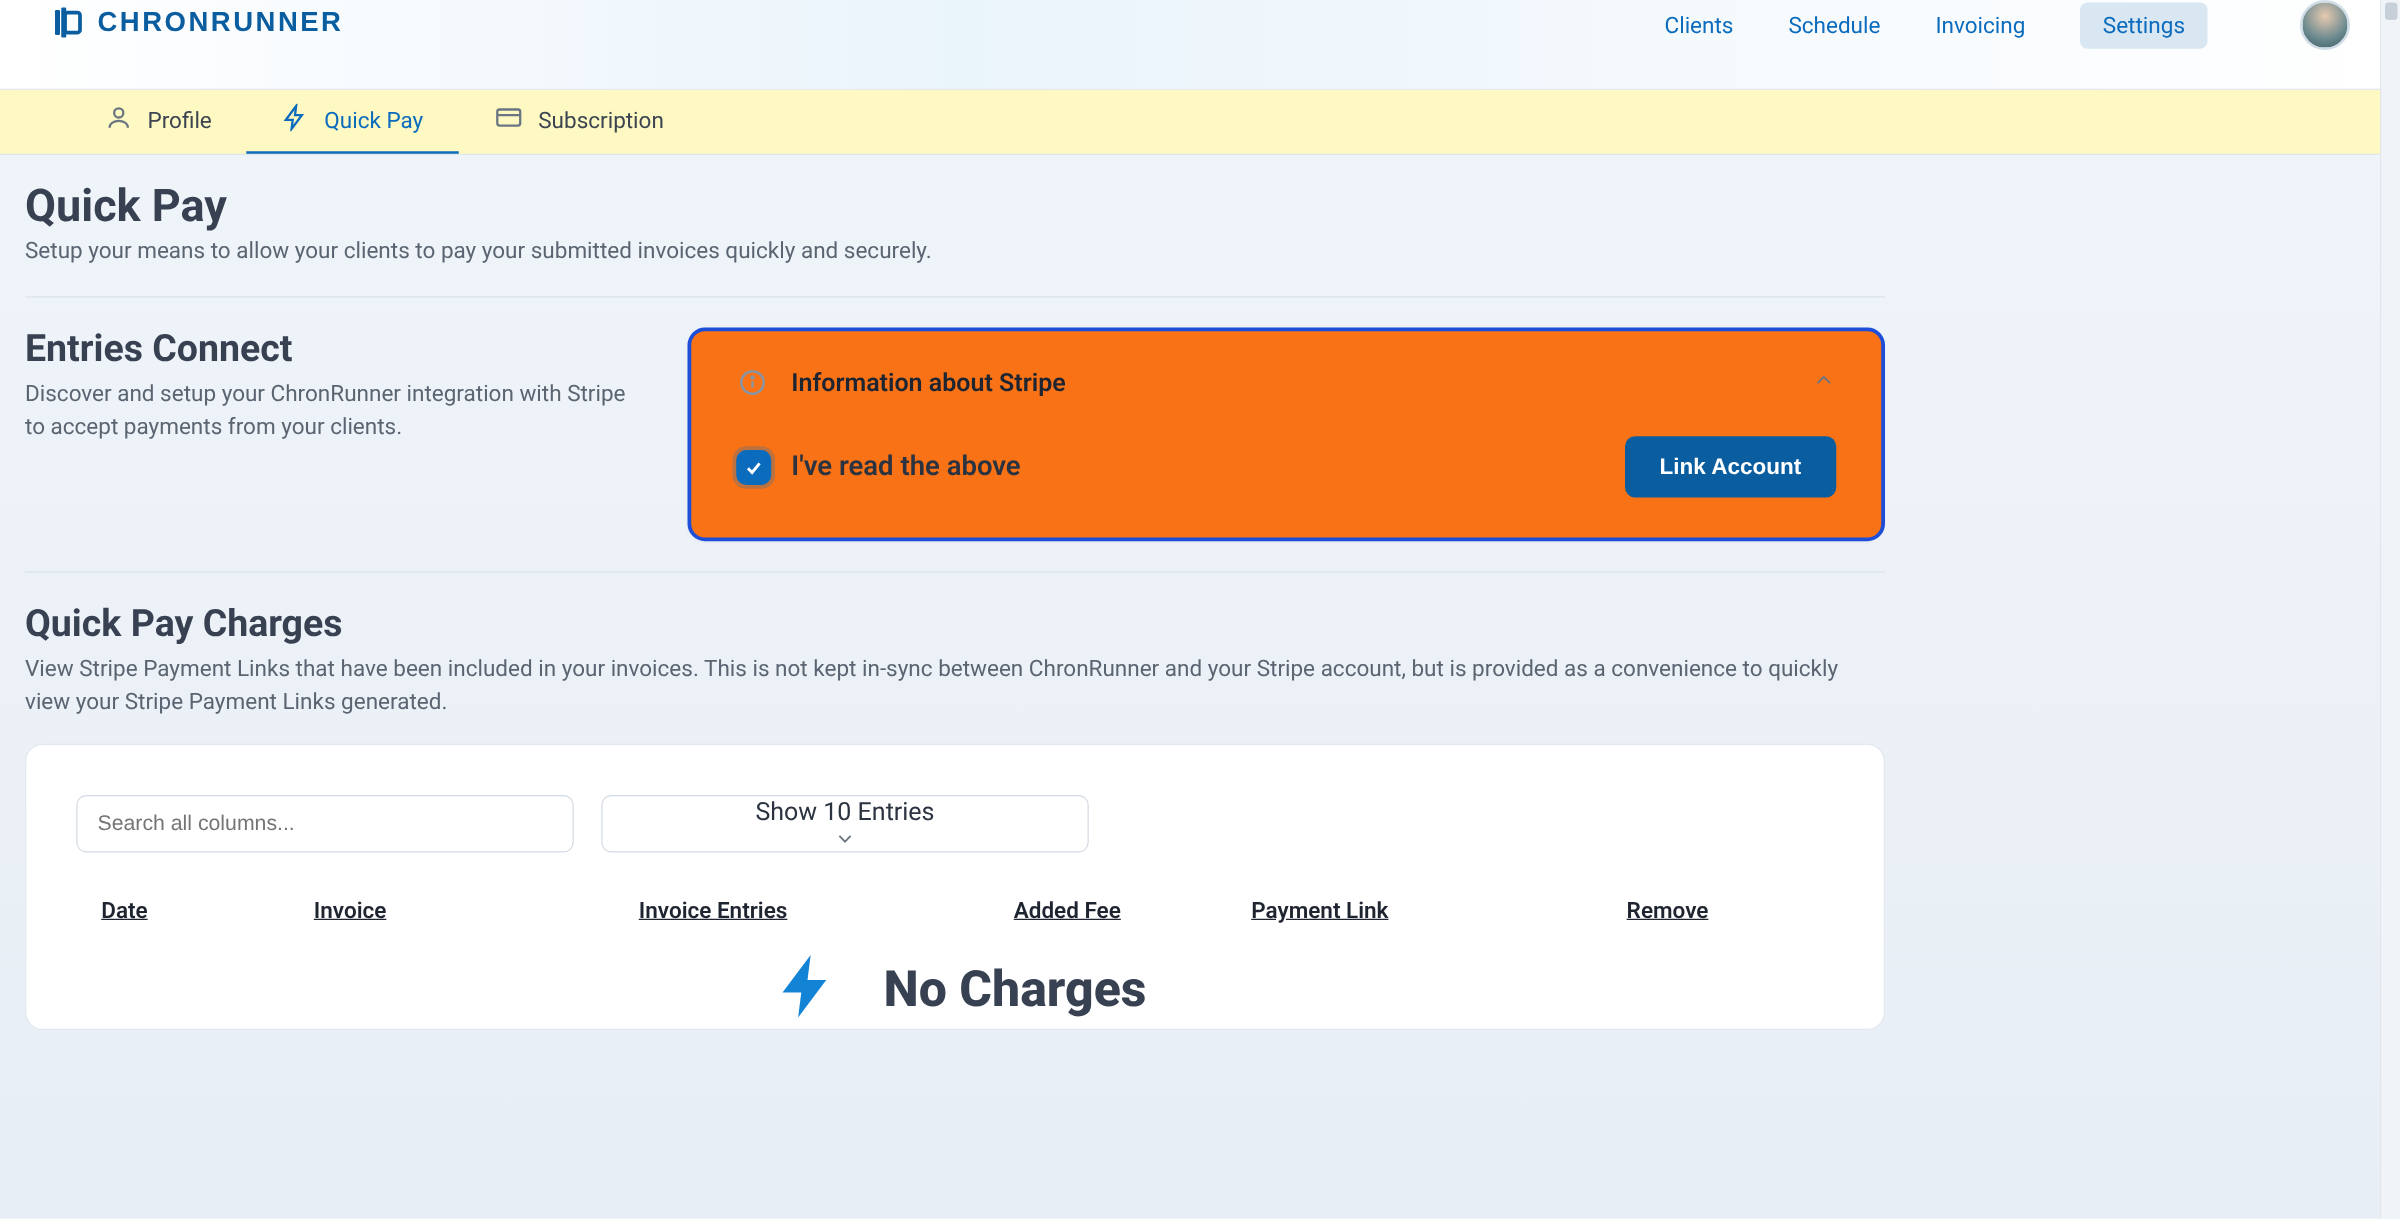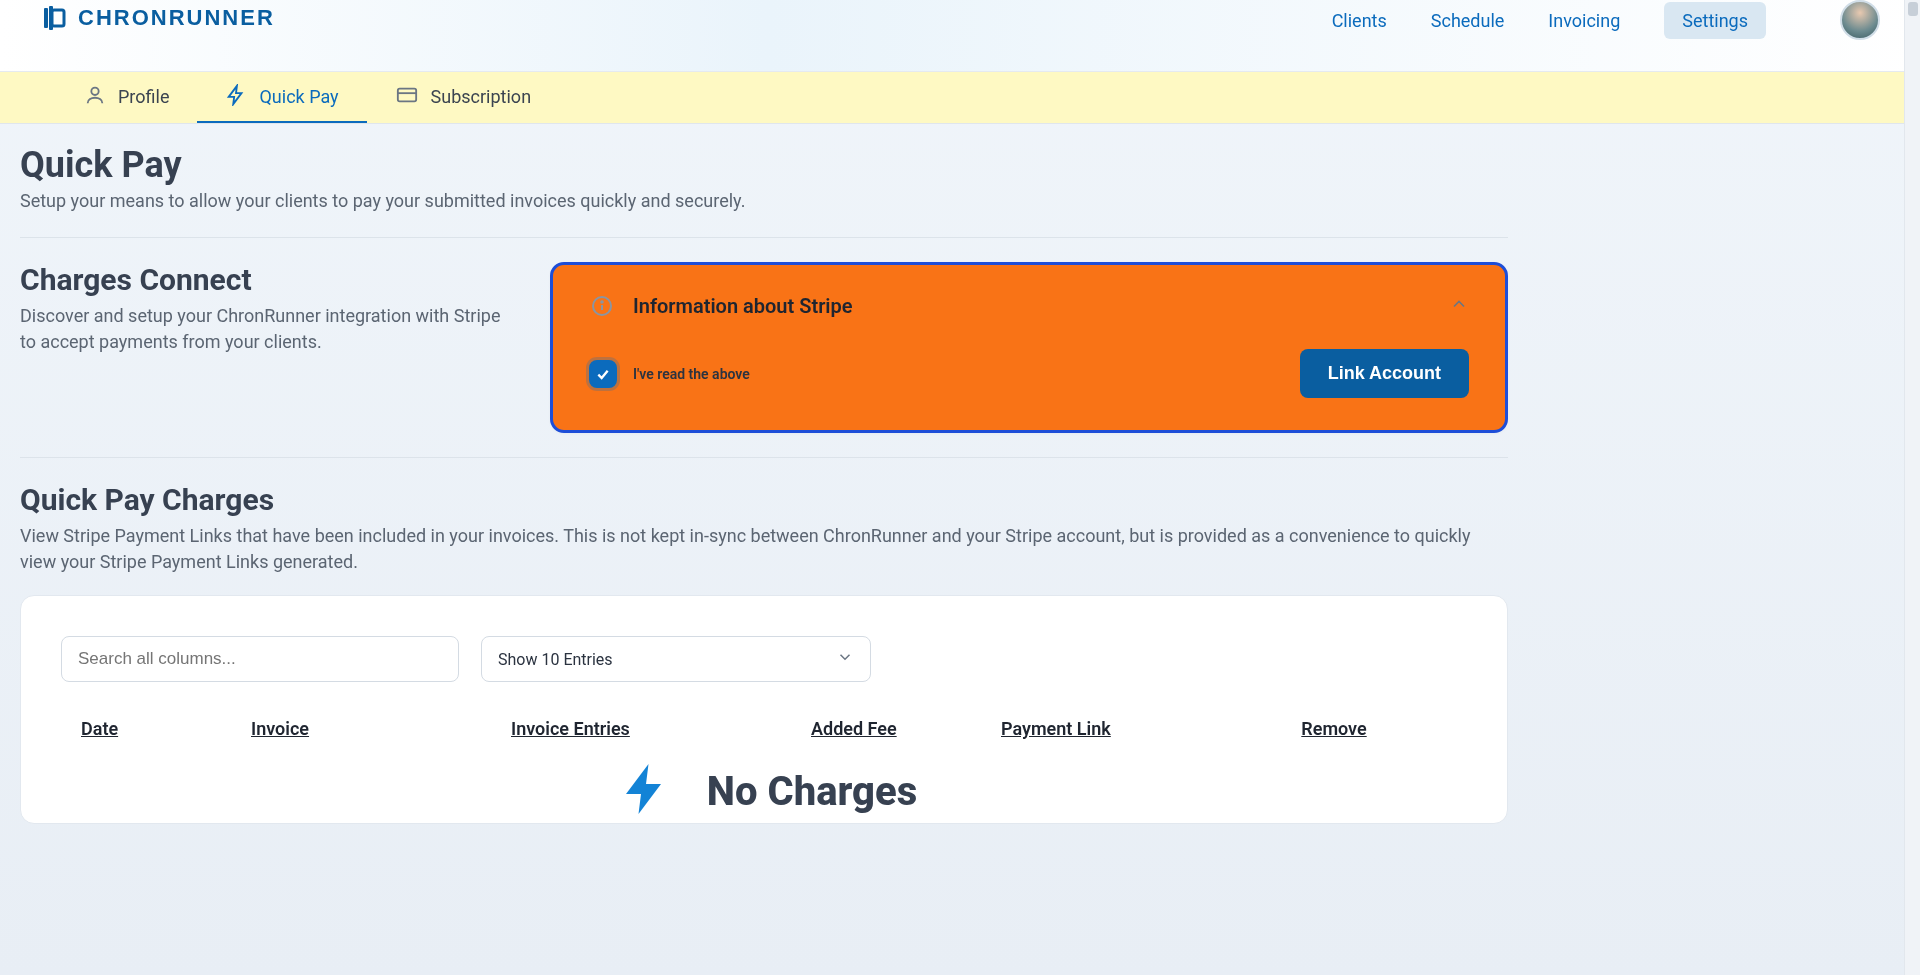--- a/index.html
+++ b/index.html
@@ -178,21 +178,21 @@
     border: 3px solid #0b6bbd;
     border-radius: 8px;
     background: #0b6bbd;
     display: inline-flex;
     align-items: center;
     justify-content: center;
     color: #fff;
     box-shadow: 0 0 0 3px rgba(11,107,189,0.25);
   }
   .ack-label {
-    font-size: 14px;
+    font-size: 22px;
     font-weight: 600;
     color: #2b3340;
   }
   .link-btn {
     background: #0a5ea0;
     color: #fff;
     font-size: 18px;
     font-weight: 600;
     border: none;
     border-radius: 8px;
@@ -225,27 +225,28 @@
   .select-wrap {
     position: relative;
     width: 390px;
   }
   .select-input {
     width: 100%;
     height: 46px;
     border: 1px solid #d4dbe3;
     border-radius: 8px;
     padding: 0 16px;
-    font-size: 16px;
+    font-size: 20px;
     color: #2b3340;
     background: #fff;
     display: flex;
     align-items: center;
     justify-content: space-between;
     cursor: pointer;
+    flex-direction: column;
   }
   .table-head {
     display: grid;
     grid-template-columns: 170px 260px 300px 190px 220px 1fr;
     padding: 0 20px;
     font-size: 18px;
     font-weight: 600;
     color: #1f2530;
     border-bottom-width: 0;
   }
@@ -337,21 +338,21 @@
 </div>
 
 <div class="content">
 
   <h1 class="page-title">Quick Pay</h1>
   <p class="page-sub">Setup your means to allow your clients to pay your submitted invoices quickly and securely.</p>
   <hr class="divider">
 
   <div class="section-row">
     <div class="section-left">
-      <h2 class="section-title">Charges Connect</h2>
+      <h2 class="section-title">Entries Connect</h2>
       <p class="section-desc">Discover and setup your ChronRunner integration with Stripe to accept payments from your clients.</p>
     </div>
     <div class="card">
       <div class="info-row">
         <div class="info-left">
           <span class="info-icon">
             <svg width="24" height="24" viewBox="0 0 24 24" fill="none" stroke="currentColor" stroke-width="2">
               <circle cx="12" cy="12" r="9"></circle>
                 <line x1="12" y1="11" x2="12" y2="16"></line>
                 <circle cx="12" cy="8" r="0.8" fill="currentColor"></circle>

